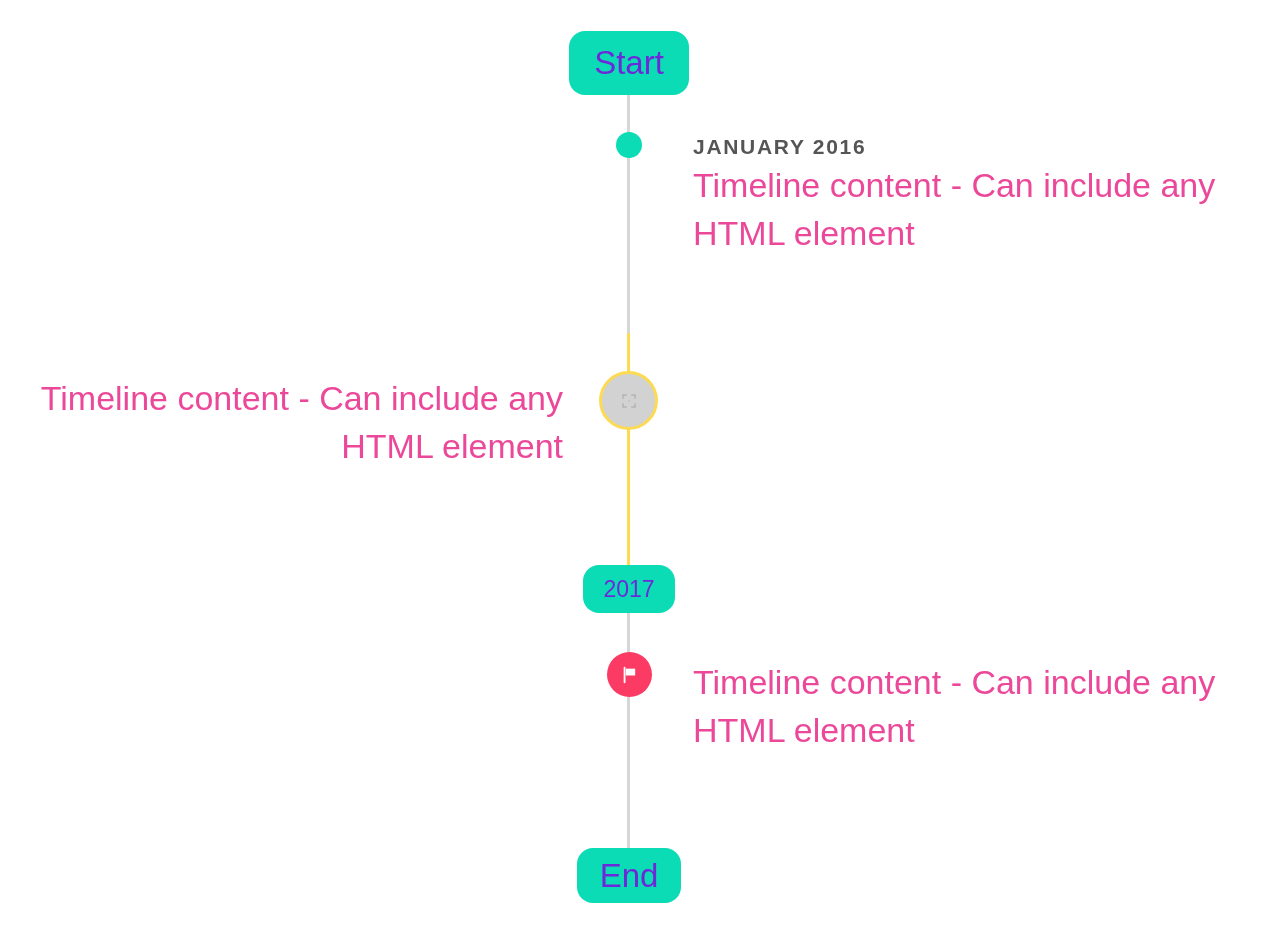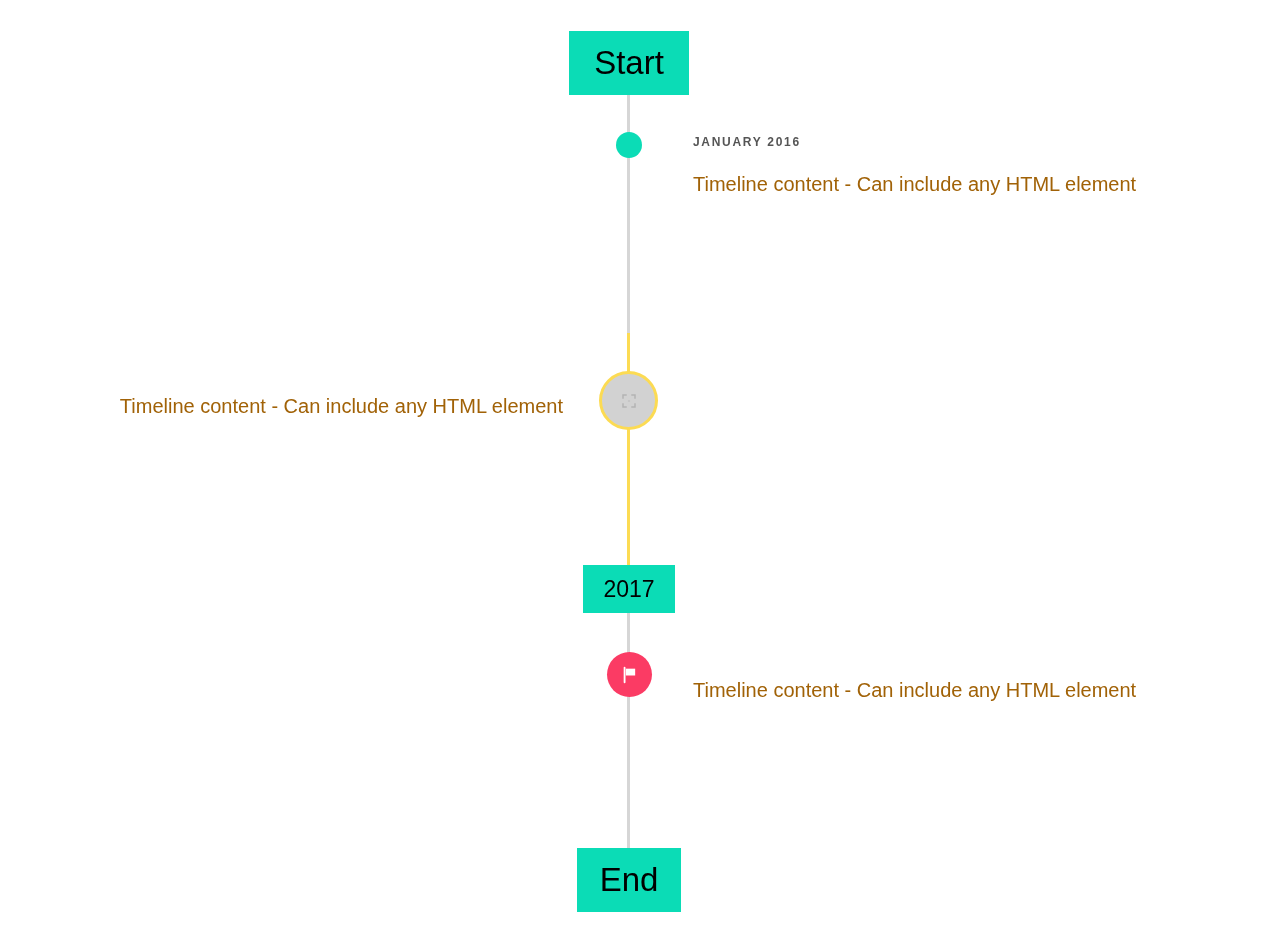--- a/index.html
+++ b/index.html
@@ -23,42 +23,42 @@
     width: 3px;
   }
   .rail-grey-top  { top: 95px;  height: 238px; background: #d6d6d6; }
   .rail-yellow    { top: 333px; height: 232px; background: #fcdb53; }
   .rail-grey-bot  { top: 613px; height: 242px; background: #d6d6d6; }
 
   
   .badge {
     position: absolute;
     background: #0bdcb6;
-    color: #000000;
-    border-radius: 0;
+    color: #6d28d9;
+    border-radius: 16px;
     display: flex;
     align-items: center;
     justify-content: center;
     box-sizing: border-box;
     z-index: 3;
   }
   .badge-start {
     left: 569px; top: 31px;
     width: 120px; height: 64px;
     font-size: 33px;
   }
   .badge-year {
     left: 583px; top: 565px;
     width: 92px; height: 48px;
     font-size: 23px;
     text-align: center;
   }
   .badge-end {
     left: 577px; top: 848px;
-    width: 104px; height: 64px;
+    width: 104px; height: 55px;
     font-size: 33px;
   }
 
   
   .marker {
     position: absolute;
     border-radius: 50%;
     box-sizing: border-box;
     z-index: 3;
   }
@@ -86,32 +86,32 @@
     background: #fb3b64;
     display: flex;
     align-items: center;
     justify-content: center;
   }
   .flag-icon { width: 20px; height: 20px; display: block; }
 
   
   .entry { position: absolute; }
   .entry-label {
-    font-size: 12px;
+    font-size: 21px;
     font-weight: bold;
     letter-spacing: 1.7px;
     color: #555555;
     text-transform: uppercase;
     line-height: 1;
   }
   .entry-body {
-    font-size: 20px;
-    color: #a16207;
+    font-size: 34px;
+    color: #ec4899;
     line-height: 1.42;
-    margin-top: 22px;
+    margin-top: 4px;
     font-weight: 400;
   }
 
   .entry-right { left: 693px; width: 540px; text-align: left; }
   .entry-left  { right: 705px; width: 540px; text-align: right; }
 
   .entry-jan { top: 136px; }
   .entry-feb { top: 370px; }
   .entry-mar { top: 654px; }
 </style>

